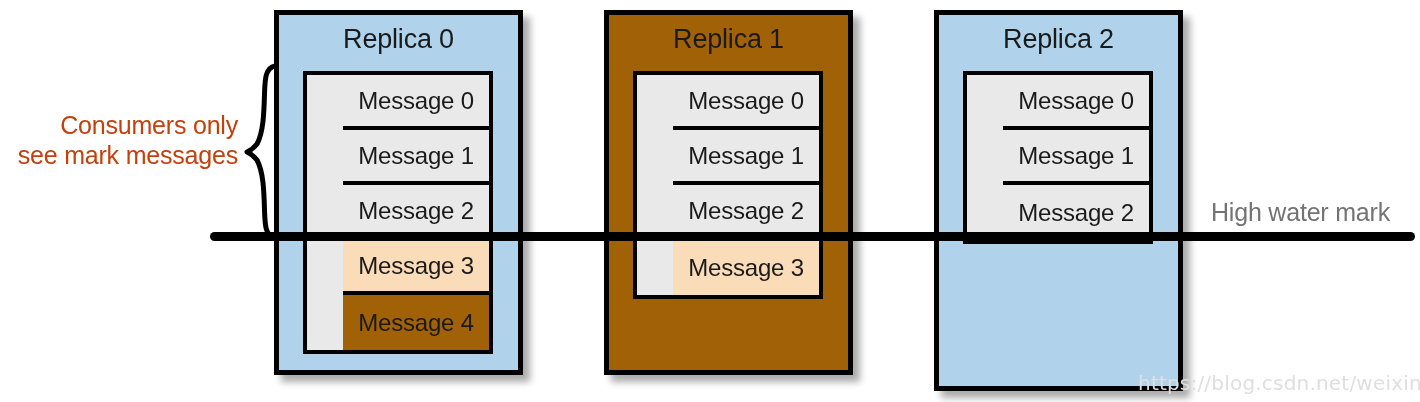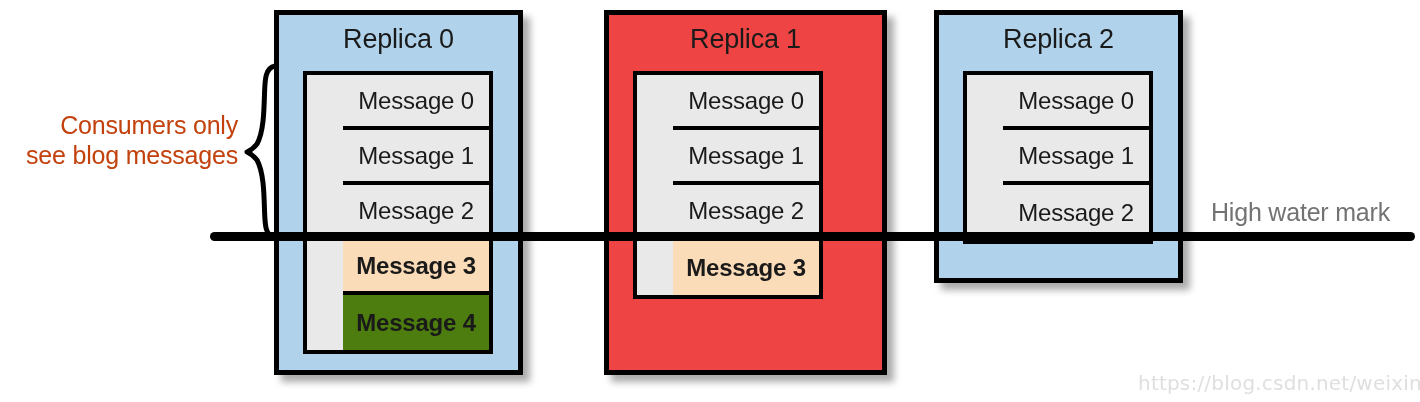--- a/index.html
+++ b/index.html
@@ -56,21 +56,21 @@
     justify-content: center;
     font-size: 24px;
     color: #1a1a1a;
     letter-spacing: -0.2px;
     font-stretch: condensed;
     border-bottom: 4px solid #000000;
     white-space: nowrap;
   }
   .msg:last-child { border-bottom: none; }
   .msg.committed { background: #e9e9e9; }
-  .msg.uncommitted { background: #fbdcb8; font-weight: bold; }
+  .msg.uncommitted { background: #fbdcb8; }
 
   
   .hwm-line {
     position: absolute;
     background: #000000;
     height: 9px;
     border-radius: 5px;
   }
   .hwm-label {
     position: absolute;
@@ -106,21 +106,21 @@
     font-family: "DejaVu Sans", sans-serif;
   }
 </style>
 </head>
 <body>
 
 <div id="canvas">
 
   <div class="annotation-caption" style="left:0px; top:110px; width:238px;">
     <div>Consumers only</div>
-    <div>see blog messages</div>
+    <div>see mark messages</div>
   </div>
 
   <svg class="brace" style="left:243px; top:62px;" width="38" height="184" viewBox="0 0 38 184">
     <path d="M32 4 C22 6, 22 18, 21.5 32 C21 50, 20.5 70, 14 82
              C10 87, 7.5 88.5, 4 90
              C7.5 91.5, 10 93, 14 98
              C20.5 110, 21 130, 21.5 148 C22 162, 22 174, 32 176" fill="none" stroke="#000000" stroke-width="5" stroke-linecap="round" stroke-linejoin="round"></path>
   </svg>
 
   <div class="replica" id="replica-0" style="left: 274px; top: 10px; width: 249px; height: 365px; background: rgb(176, 211, 235); border-color: rgb(0, 0, 0);">
@@ -131,45 +131,45 @@
         </div>
       <div class="msg committed" style="background: rgb(233, 233, 233);">
           <span>Message 1</span>
         </div>
       <div class="msg committed" style="background: rgb(233, 233, 233);">
           <span>Message 2</span>
         </div>
       <div class="msg uncommitted" style="background: rgb(251, 220, 184);">
           <span>Message 3</span>
         </div>
-      <div class="msg uncommitted" style="background: #4d7c0f;">
+      <div class="msg uncommitted" style="background: #a16207;">
           <span>Message 4</span>
         </div>
     </div>
   </div>
 
-  <div class="replica" id="replica-1" style="left: 604px; top: 10px; width: 283px; height: 365px; background: #ef4444; border-color: rgb(0, 0, 0);">
+  <div class="replica" id="replica-1" style="left: 604px; top: 10px; width: 249px; height: 365px; background: #a16207; border-color: rgb(0, 0, 0);">
     <div class="replica-title">Replica 1</div>
     <div class="msg-stack" style="left: 24px; top: 56px; width: 190px; height: 228px; border-color: rgb(0, 0, 0);">
       <div class="msg committed" style="background: rgb(233, 233, 233);">
           <span>Message 0</span>
         </div>
       <div class="msg committed" style="background: rgb(233, 233, 233);">
           <span>Message 1</span>
         </div>
       <div class="msg committed" style="background: rgb(233, 233, 233);">
           <span>Message 2</span>
         </div>
       <div class="msg uncommitted" style="background: rgb(251, 220, 184);">
           <span>Message 3</span>
         </div>
     </div>
   </div>
 
-  <div class="replica" id="replica-2" style="left: 934px; top: 10px; width: 249px; height: 273px; background: rgb(176, 211, 235); border-color: rgb(0, 0, 0);">
+  <div class="replica" id="replica-2" style="left: 934px; top: 10px; width: 249px; height: 381px; background: rgb(176, 211, 235); border-color: rgb(0, 0, 0);">
     <div class="replica-title">Replica 2</div>
     <div class="msg-stack" style="left: 24px; top: 56px; width: 190px; height: 173px; border-color: rgb(0, 0, 0);">
       <div class="msg committed" style="background: rgb(233, 233, 233);">
           <span>Message 0</span>
         </div>
       <div class="msg committed" style="background: rgb(233, 233, 233);">
           <span>Message 1</span>
         </div>
       <div class="msg committed" style="background: rgb(233, 233, 233);">
           <span>Message 2</span>

